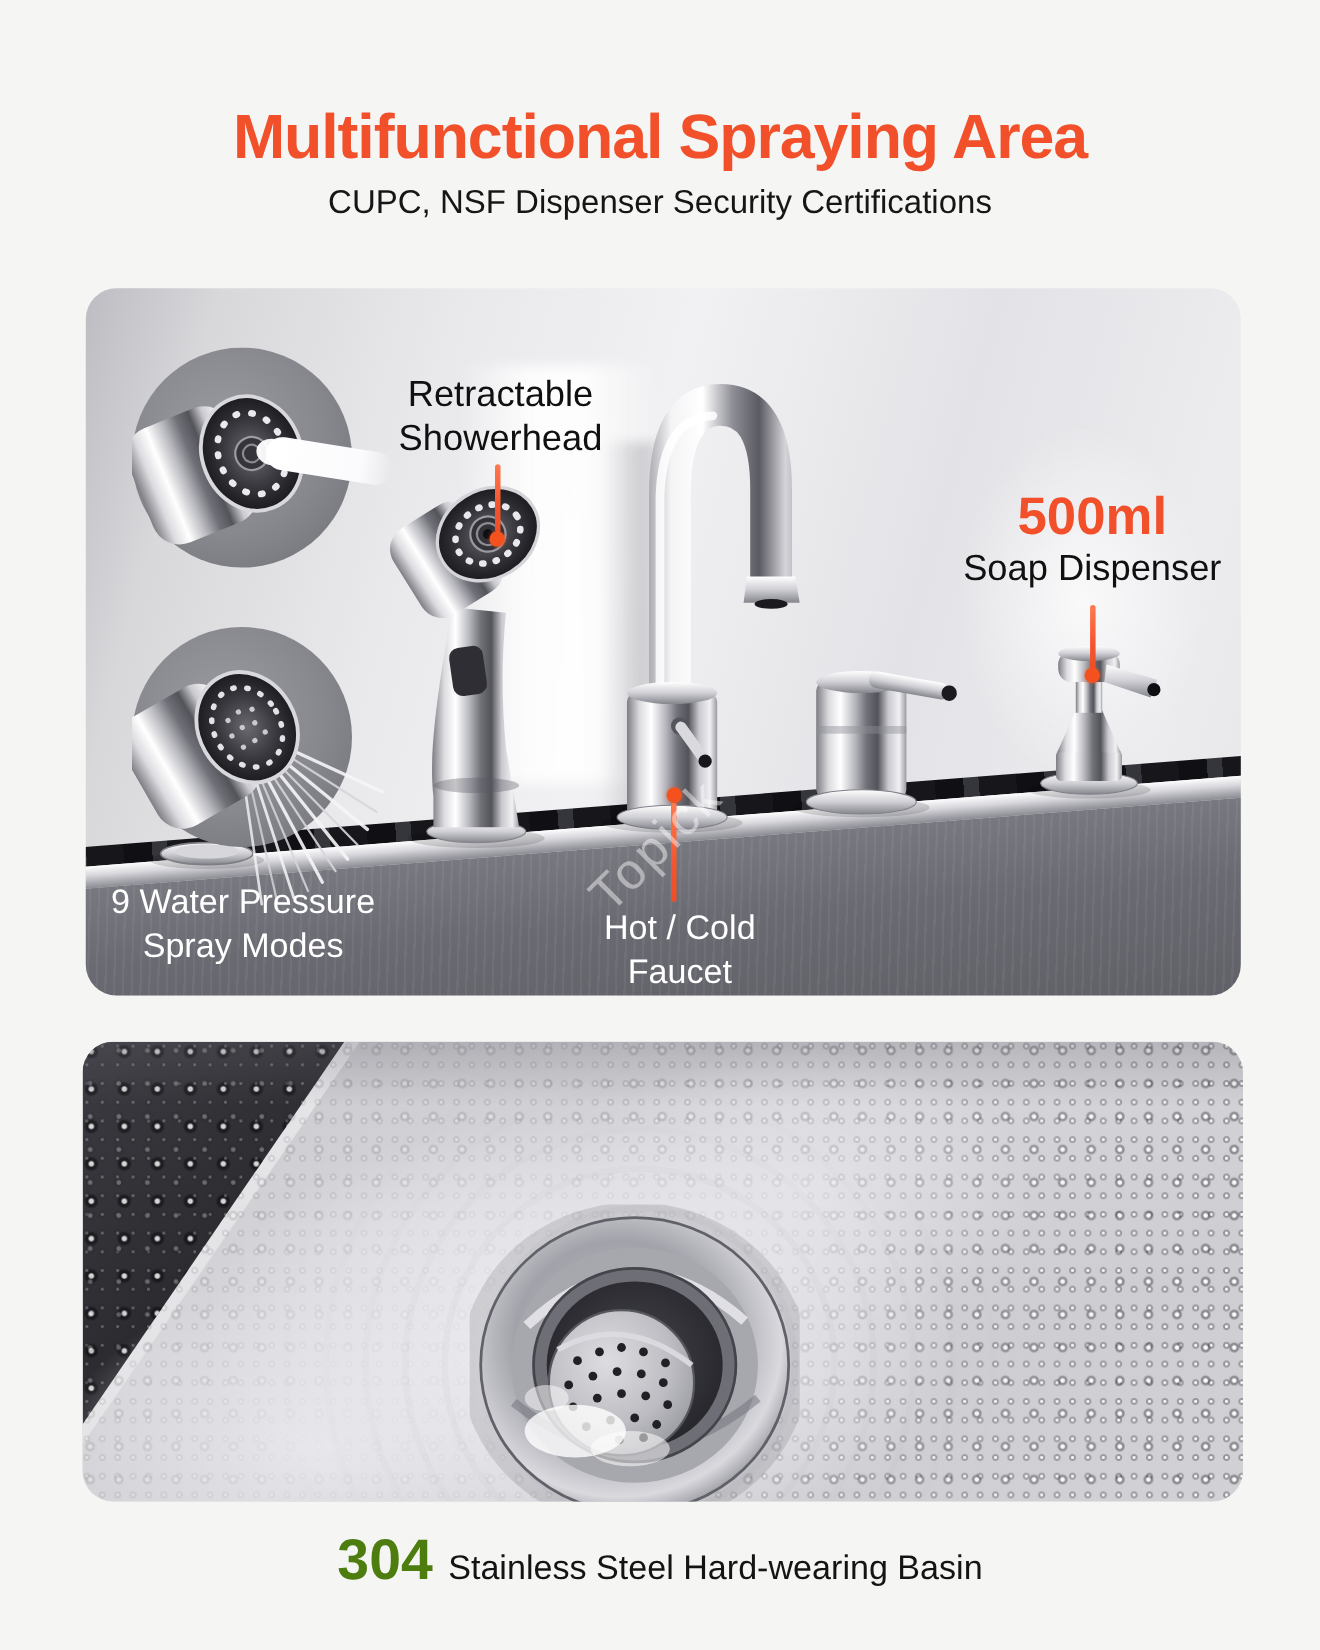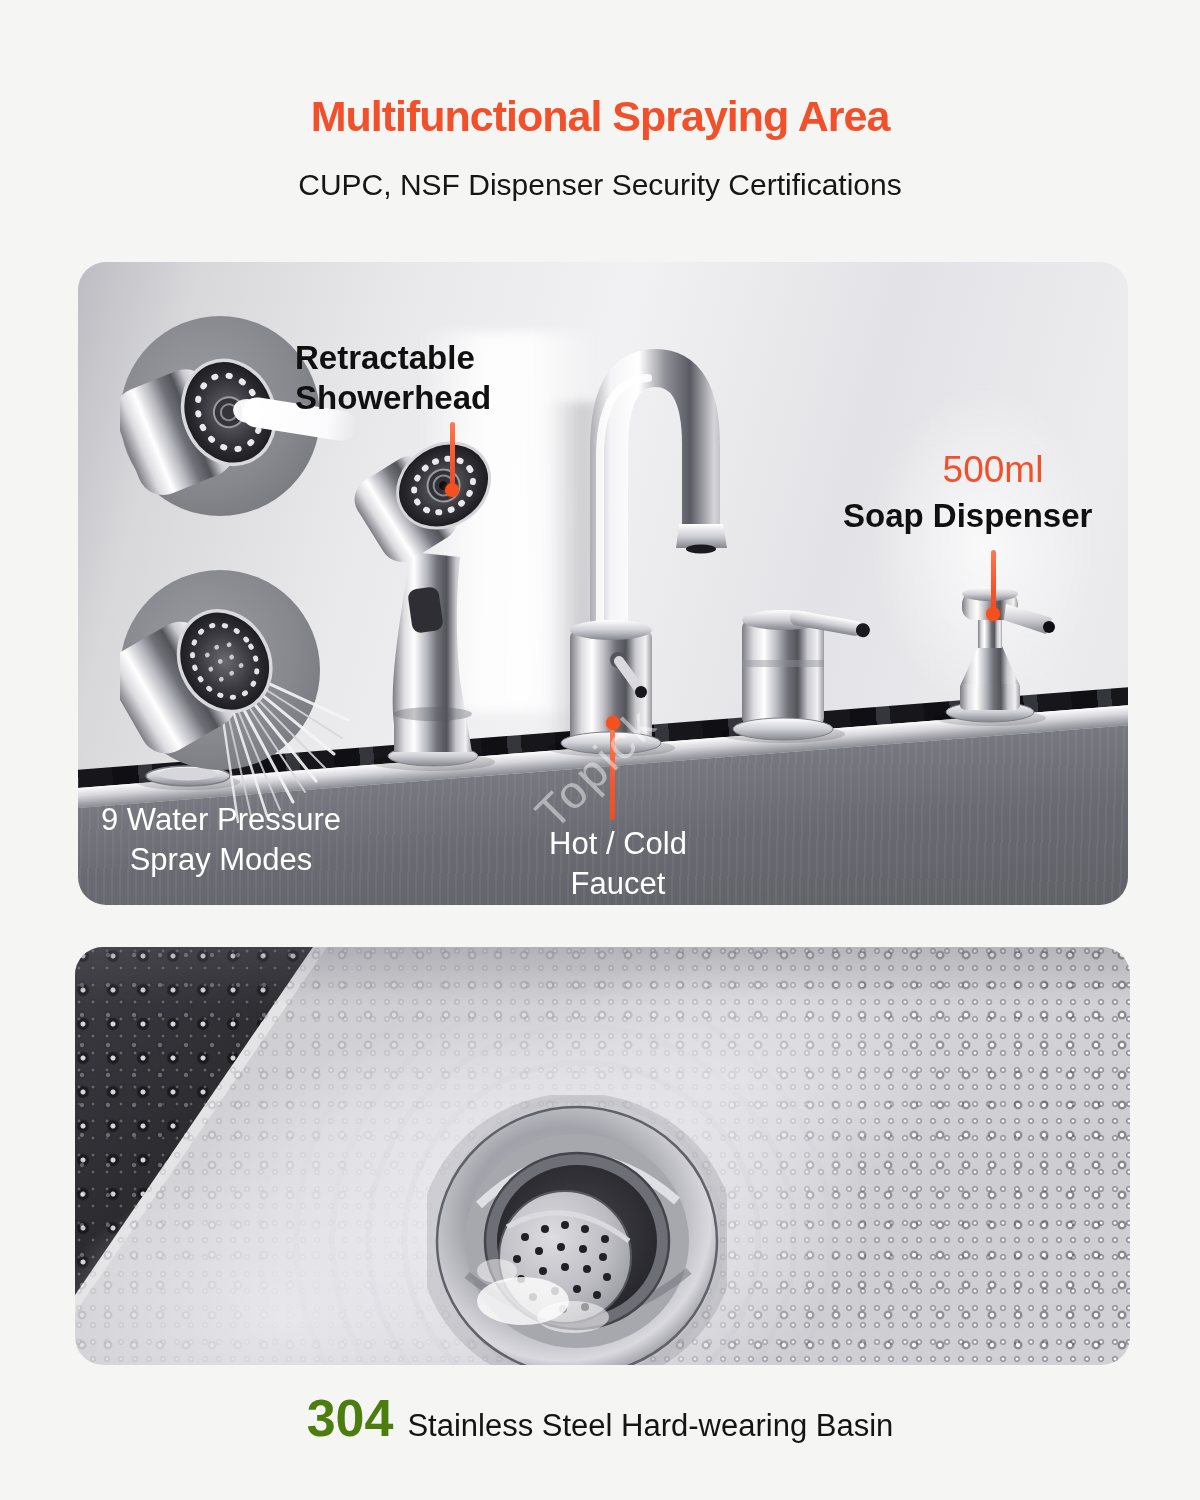--- a/index.html
+++ b/index.html
@@ -6,21 +6,21 @@
   body{
     width:1200px;height:1500px;position:relative;overflow:hidden;
     background:#f5f5f4;
     font-family:"Liberation Sans","DejaVu Sans",sans-serif;
     -webkit-font-smoothing:antialiased;
   }
   .abs{position:absolute;}
   
   .title{
     left:0;top:92px;width:1200px;text-align:center;
-    font-size:43px;font-weight:700;letter-spacing:-1px;color:#f1502a;
+    font-size:57px;font-weight:700;letter-spacing:-1px;color:#f1502a;
   }
   .subtitle{
     left:0;top:168px;width:1200px;text-align:center;
     font-size:30px;font-weight:400;color:#161616;
   }
   
   .panel-top{
     left:78px;top:262px;width:1050px;height:643px;border-radius:28px;overflow:hidden;
     background:linear-gradient(105deg,#bcbcc2 0%,#d8d8db 10%,#e9e9ec 28%,#f1f1f3 46%,#e3e3e7 68%,#ececef 88%,#e7e7ea 100%);
   }
@@ -40,22 +40,22 @@
     background:repeating-linear-gradient(90deg,#101014 0 26px,#35353c 26px 40px,#17171b 40px 74px);}
   .deck-strip{height:20px;
     background:linear-gradient(180deg,#fdfdfe 0%,#d8d8dd 40%,#a9a9b0 75%,#8b8b93 100%);}
   .deck-face{height:392px;
     background:
       repeating-linear-gradient(96deg,rgba(255,255,255,.05) 0 2px,rgba(255,255,255,0) 2px 8px),
       linear-gradient(180deg,#787880 0%,#6a6a72 18%,#5d5d64 55%,#64646c 100%);}
   
   .inset{overflow:visible;}
   
-  .co-label{font-weight:700;color:#101010;font-size:33px;line-height:40px;}
-  .co-big{font-weight:400;color:#f1502a;text-align:center;font-size:37px;line-height:52px;}
+  .co-label{font-weight:400;color:#101010;text-align:center;font-size:33px;line-height:40px;}
+  .co-big{font-weight:700;color:#f1502a;text-align:center;font-size:48px;line-height:52px;}
   .co-white{font-weight:500;color:#ffffff;text-align:center;font-size:31px;line-height:40px;}
   .co-line{width:5px;border-radius:3px;
     background:linear-gradient(180deg,#ff7a50 0%,#f4552e 60%,#ef4d26 100%);}
   .co-dot{width:14px;height:14px;border-radius:50%;background:#f4511f;box-shadow:0 0 4px rgba(244,81,31,.6);}
   .watermark{
     width:300px;height:60px;text-align:center;
     font-size:46px;letter-spacing:3px;color:rgba(255,255,255,.45);
     transform:rotate(-45deg);
   }
   

